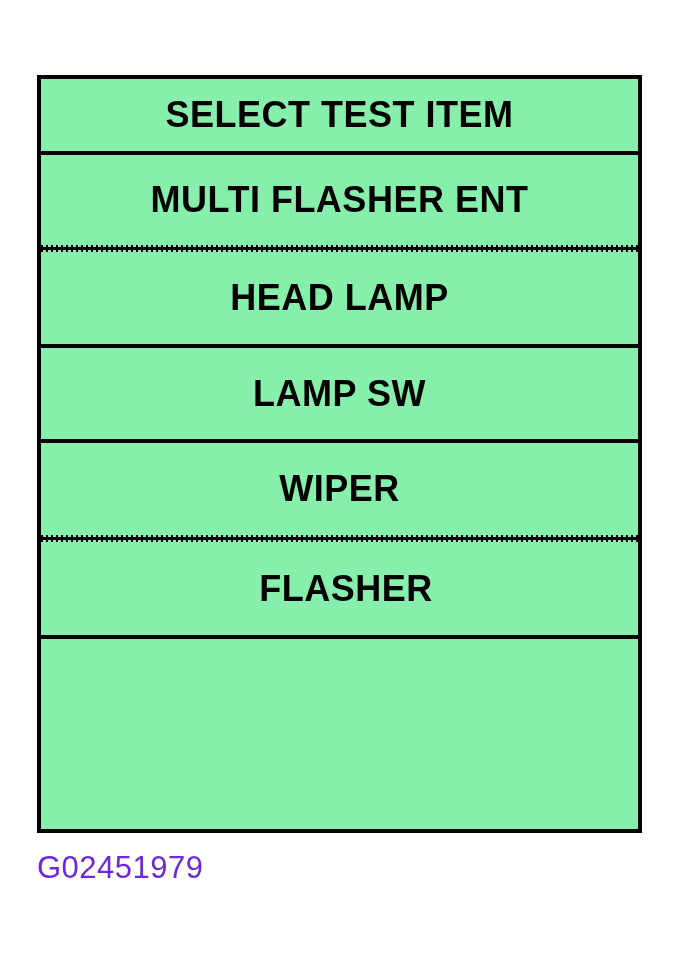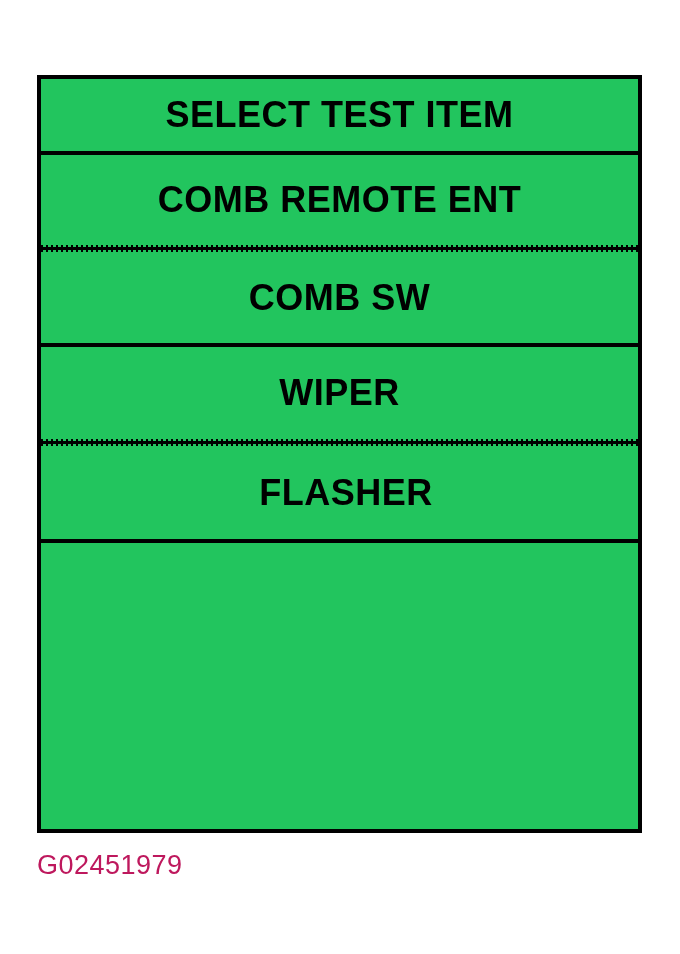--- a/index.html
+++ b/index.html
@@ -21,21 +21,21 @@
   #menu-box {
     position: absolute;
     left: 37px;
     top: 75px;
     width: 605px;
     height: 758px;
     box-sizing: border-box;
     border: 4px solid #000000;
     display: flex;
     flex-direction: column;
-    background: #22c55e;
+    background: #86efac;
   }
   .row {
     box-sizing: border-box;
     display: flex;
     align-items: center;
     justify-content: center;
     font-weight: bold;
     font-size: 36px;
     letter-spacing: 0.5px;
     color: #000000;
@@ -56,41 +56,42 @@
     flex: 0 0 7px;
     background:
       repeating-linear-gradient(90deg, #000000 0 2px, transparent 2px 5px),
       linear-gradient(transparent 0 2px, #000000 2px 5px, transparent 5px 7px);
   }
   
   #figure-id {
     position: absolute;
     left: 37px;
     top: 850px;
-    font-size: 27px;
+    font-size: 31px;
     font-weight: normal;
-    color: #be185d;
+    color: #6d28d9;
     letter-spacing: 0.5px;
   }
 </style>
 </head>
 <body>
 
 <div id="stage">
 
   <div id="menu-box">
 
     <div class="row r1 b-solid">SELECT TEST ITEM</div>
 
-    <div class="row r2">COMB REMOTE ENT</div>
+    <div class="row r2">MULTI FLASHER ENT</div>
 
     <div class="sep-dotted"></div>
 
+    <div class="row r3 b-solid">HEAD LAMP</div>
 
-    <div class="row r4 b-solid">COMB SW</div>
+    <div class="row r4 b-solid">LAMP SW</div>
 
     <div class="row r5">WIPER</div>
 
     <div class="sep-dotted"></div>
 
 
     <div class="row r7 b-solid">FLASHER</div>
 
     <div class="row r8"></div>
 

